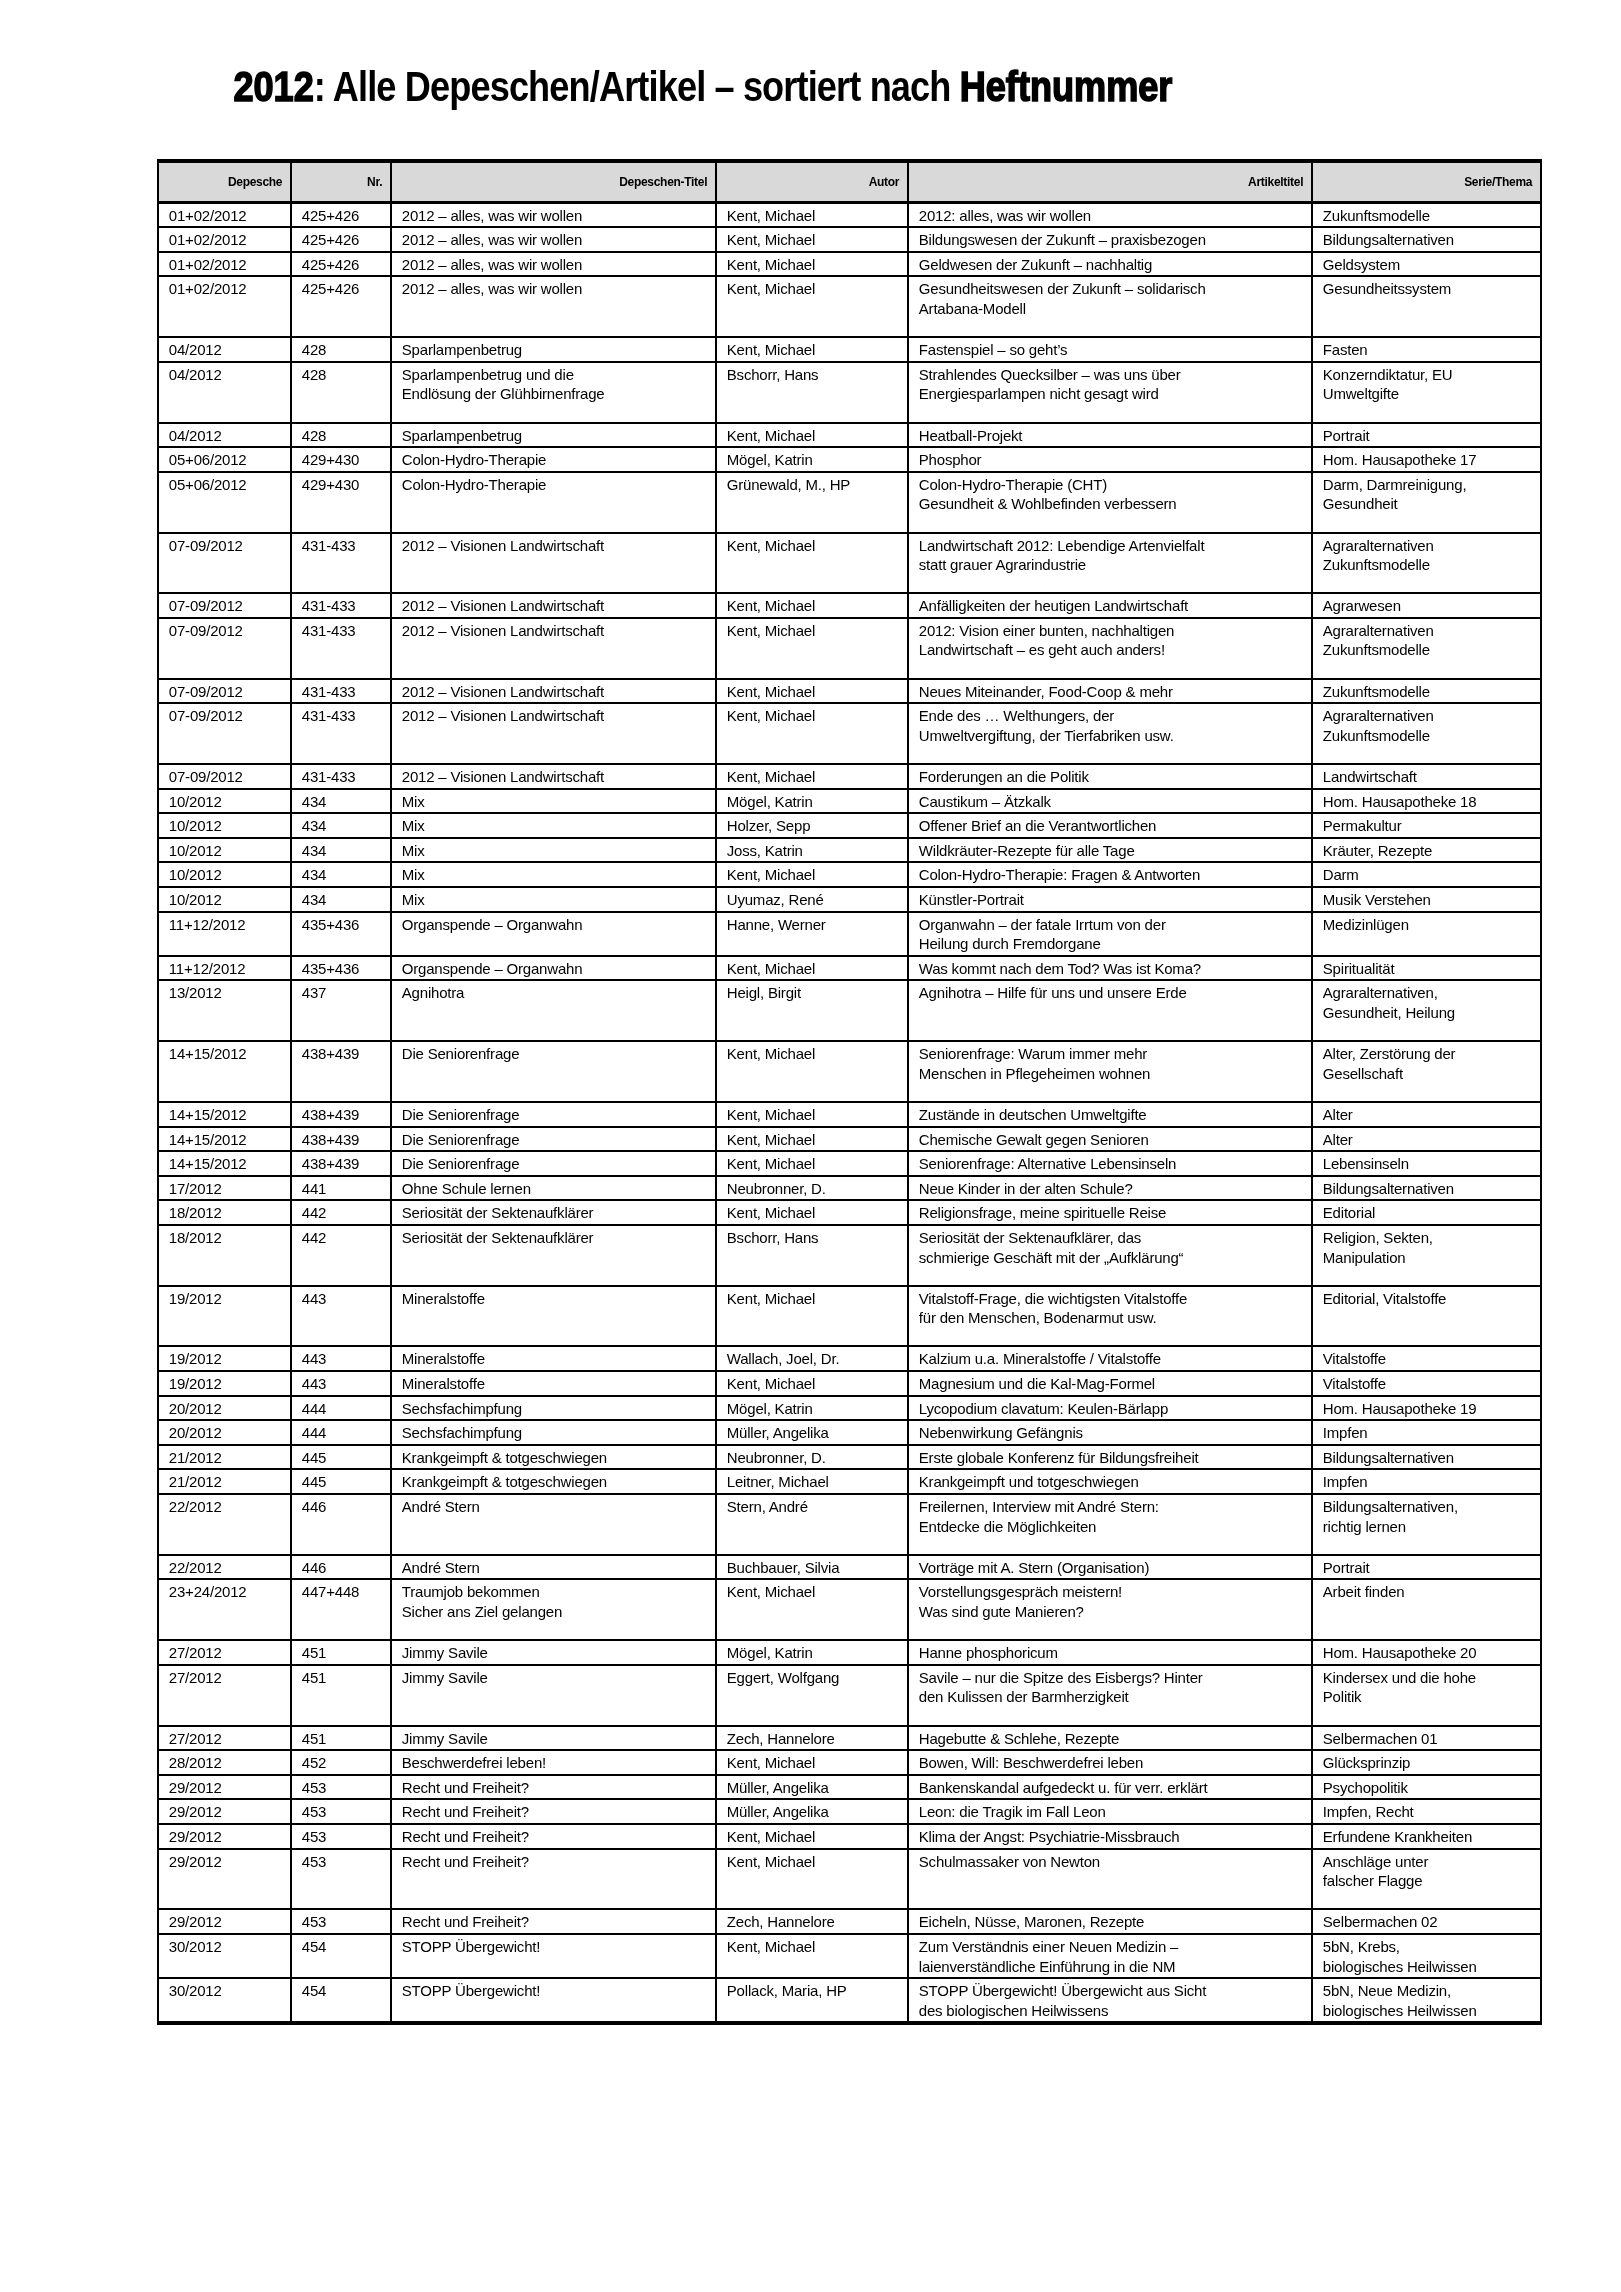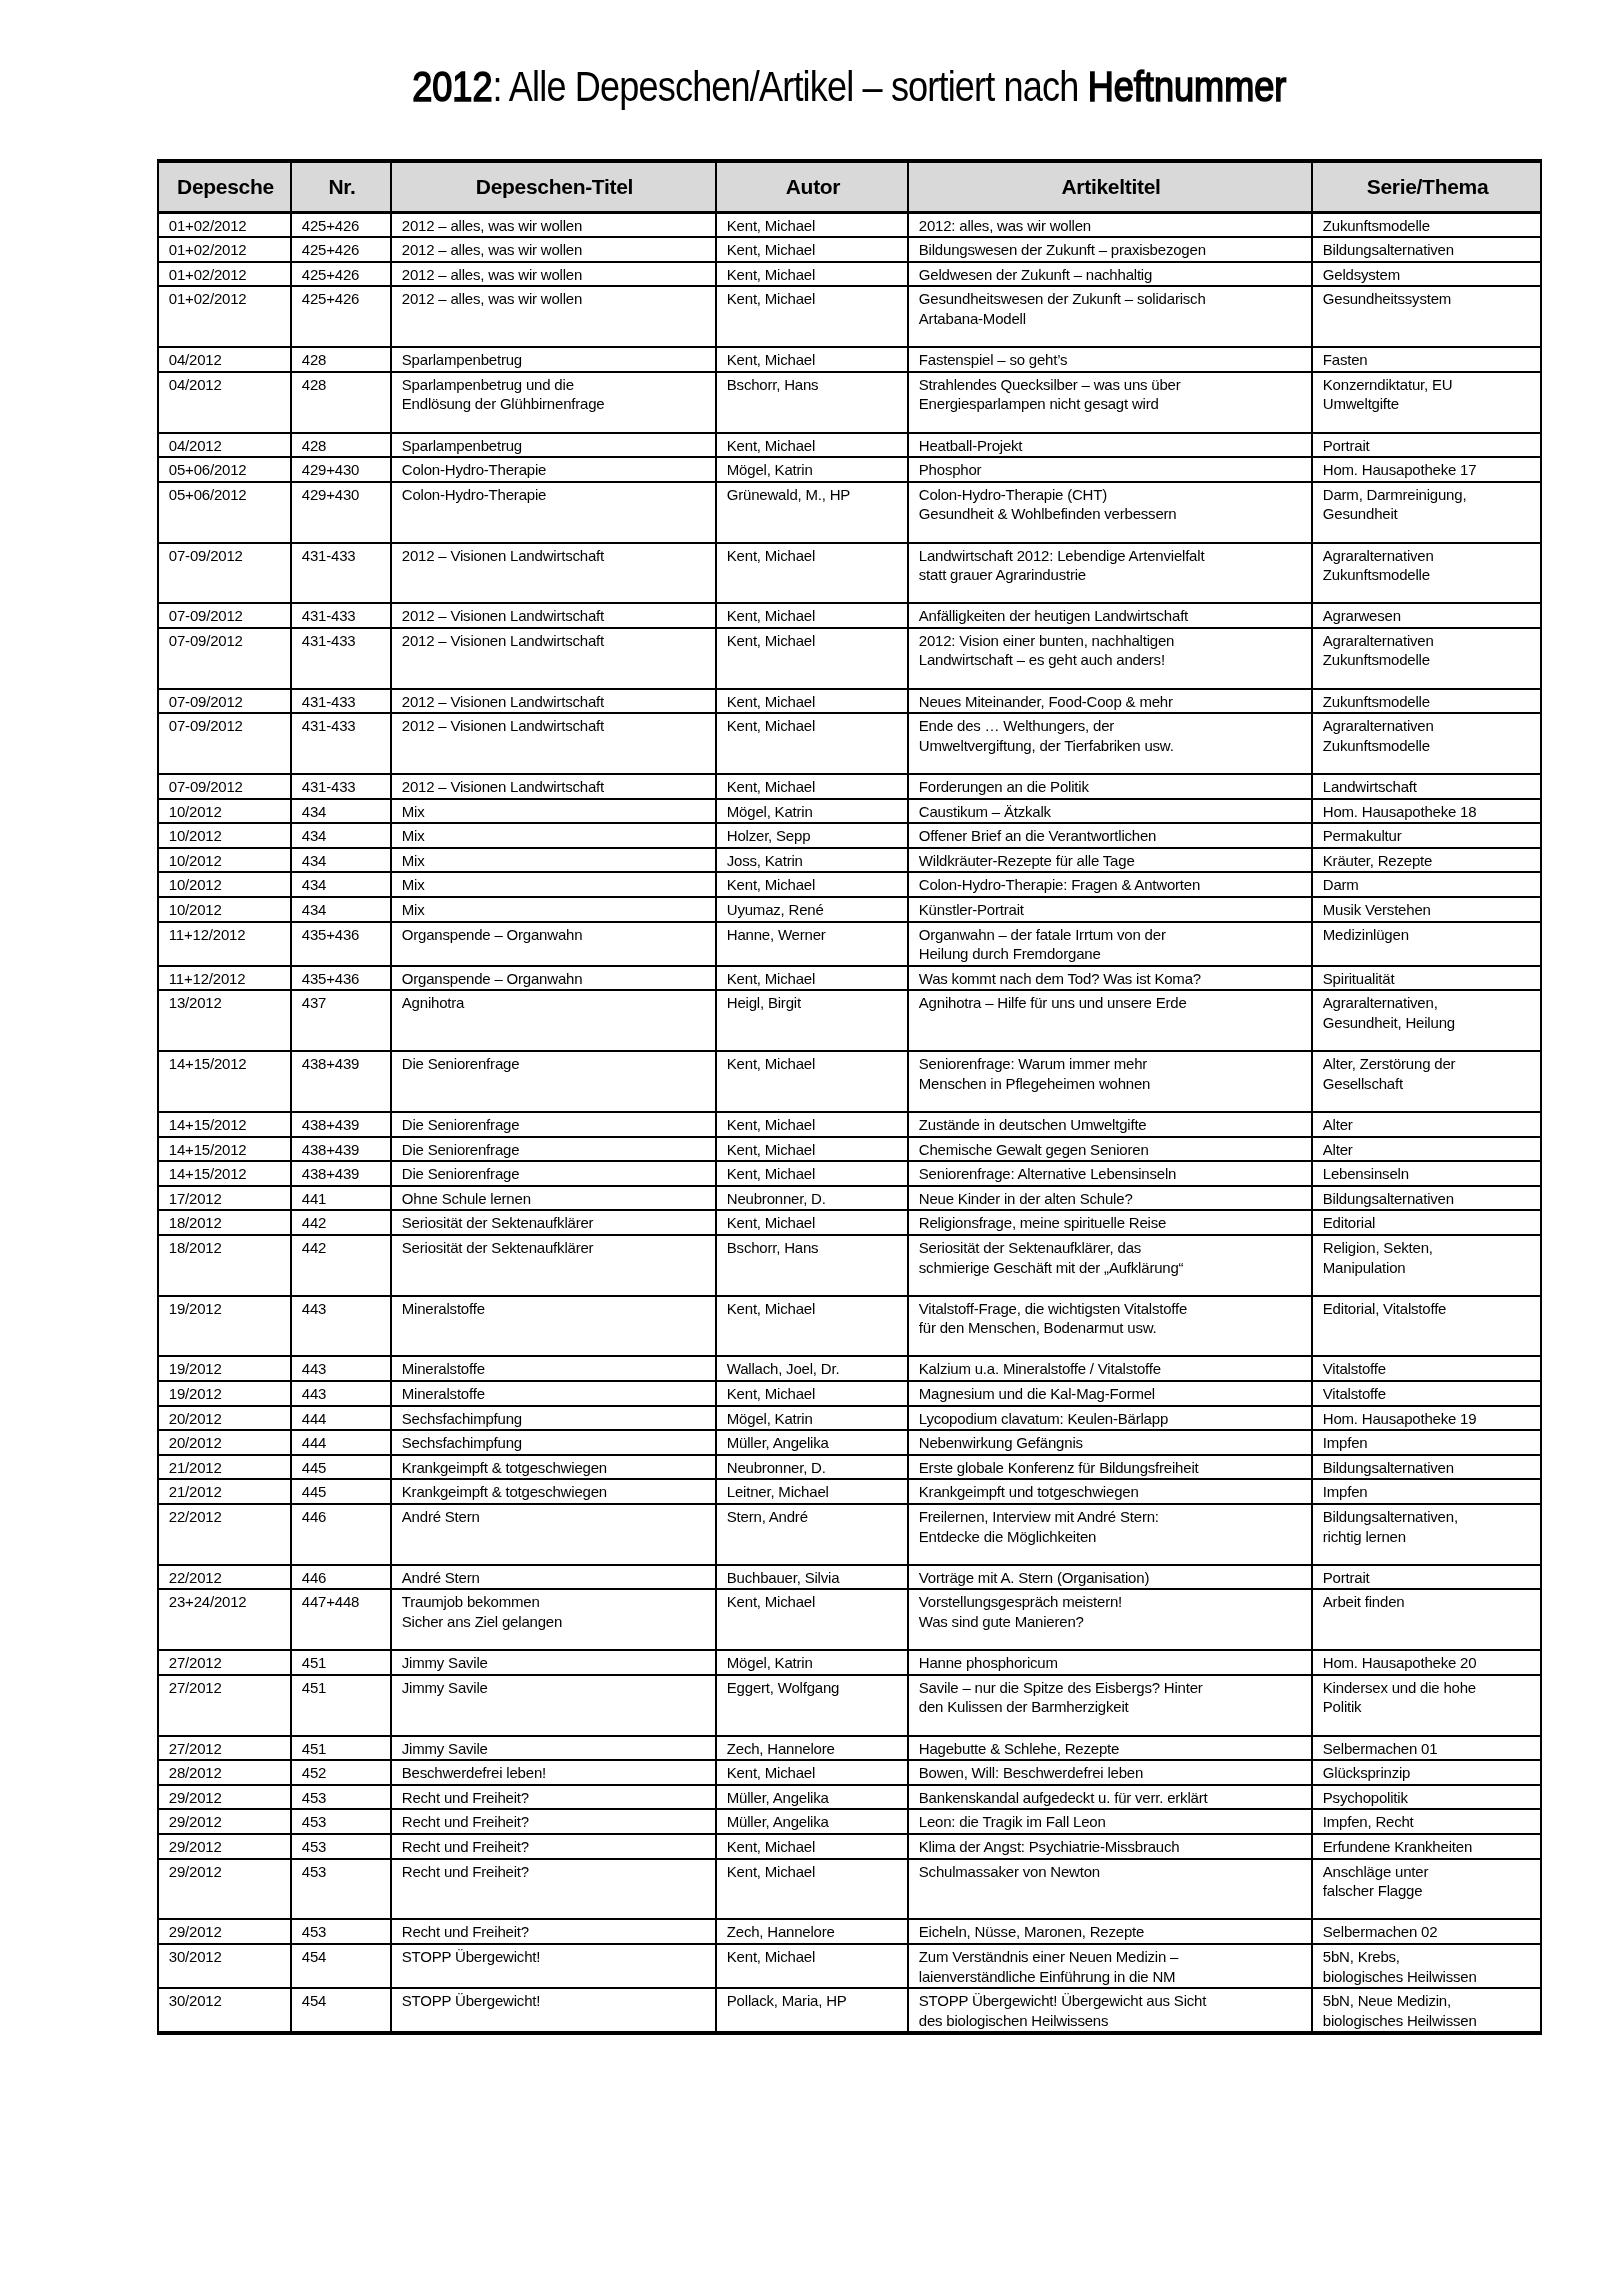--- a/index.html
+++ b/index.html
@@ -12,24 +12,23 @@
   body{
     width:1621px;height:2293px;
     background:var(--page-bg);
     color:var(--text);
     font-family:"Liberation Sans", sans-serif;
     overflow:hidden;
   }
   .title{
     margin:63px 0 0 157px;
     width:1384px;
-    text-align:center;
     font-size:42px;
     line-height:47px;
-    font-weight:normal;
+    font-weight:bold;
     white-space:nowrap;
   }
   .title-inner{
     display:inline-block;
     transform:scaleX(0.86);
     transform-origin:center;
     letter-spacing:-1px;
   }
   .title .heavy{
     -webkit-text-stroke:1.6px var(--text);
@@ -41,22 +40,22 @@
     table-layout:fixed;
     border-collapse:collapse;
     border:2.9px solid var(--border);
     border-top-width:4.9px;
     border-bottom-width:4.9px;
   }
   table.listing th{
     background:var(--header-bg);
     border:2px solid var(--border);
     border-bottom:3.9px solid var(--border);
-    text-align:center;
-    font-size:21px;
+    text-align:right;
+    font-size:12px;
     letter-spacing:-0.3px;
     padding:11.8px 7.8px 11.8px 9.8px;
   }
   table.listing td{
     border:2px solid var(--border);
     vertical-align:top;
     font-size:15px;
     line-height:19.6px;
     letter-spacing:-0.2px;
     padding:2px 7.8px 1px 9.8px;

